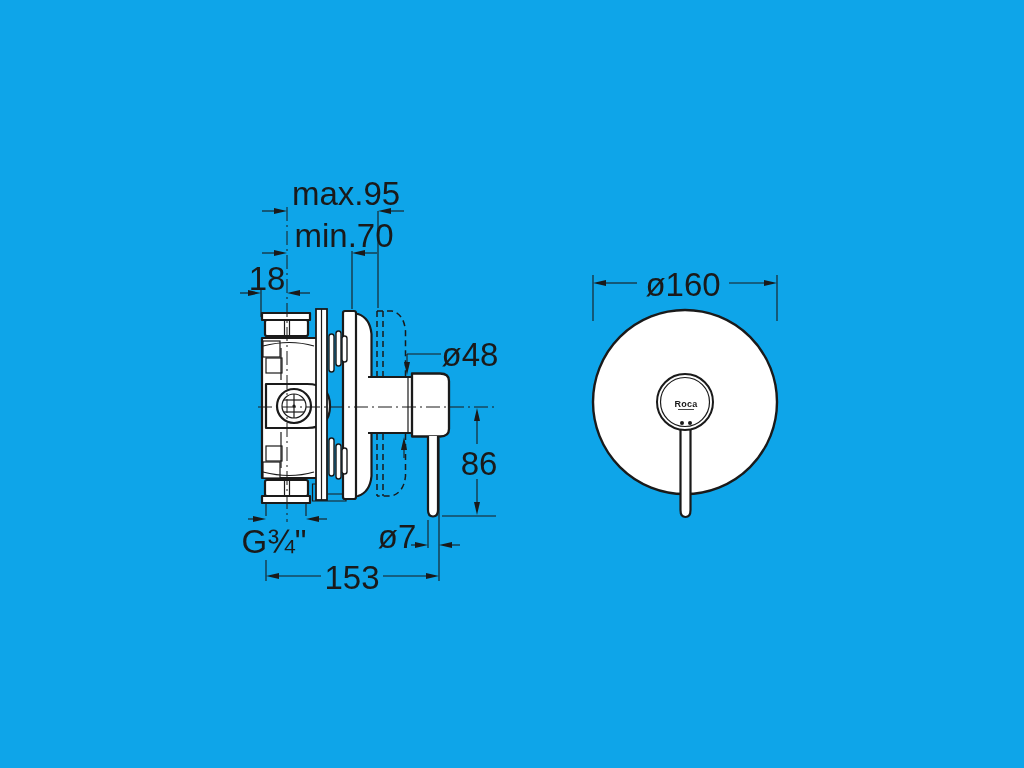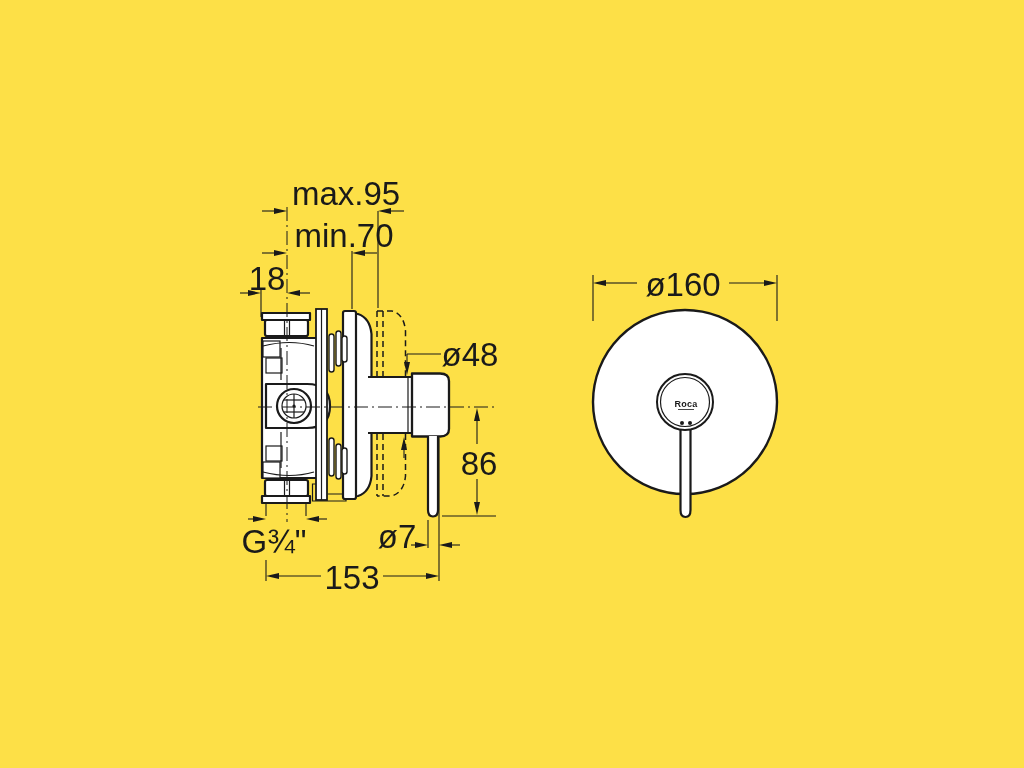--- a/index.html
+++ b/index.html
@@ -8,21 +8,21 @@
     background: #ffffff;
     width: 1024px;
     height: 768px;
     overflow: hidden;
     font-family: "Liberation Sans", sans-serif;
   }
   #canvas {
     position: relative;
     width: 1024px;
     height: 768px;
-    background: #fde047;
+    background: #0ea5e9;
   }
   svg { display: block; }
   svg text {
     font-family: "Liberation Sans", sans-serif;
     font-size: 33px;
     fill: #1a1a1a;
   }
   svg text.logo-text {
     font-size: 9px;
     font-weight: bold;

